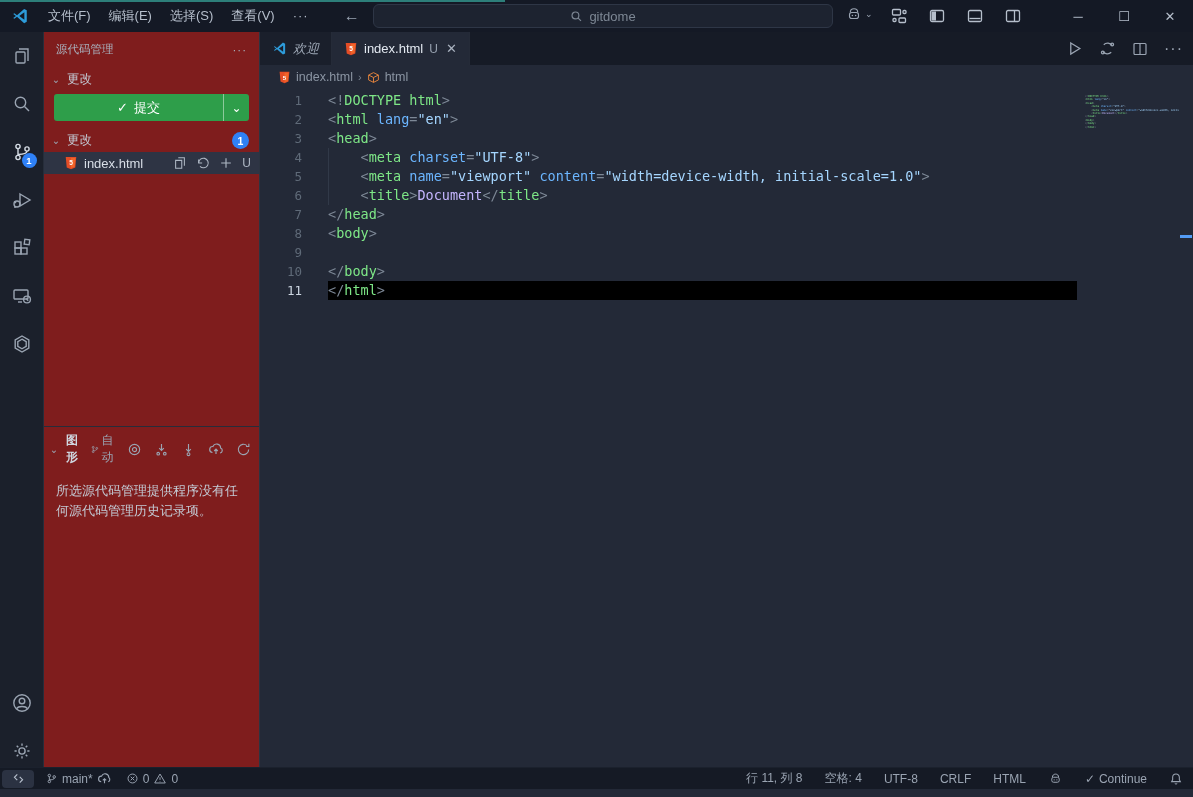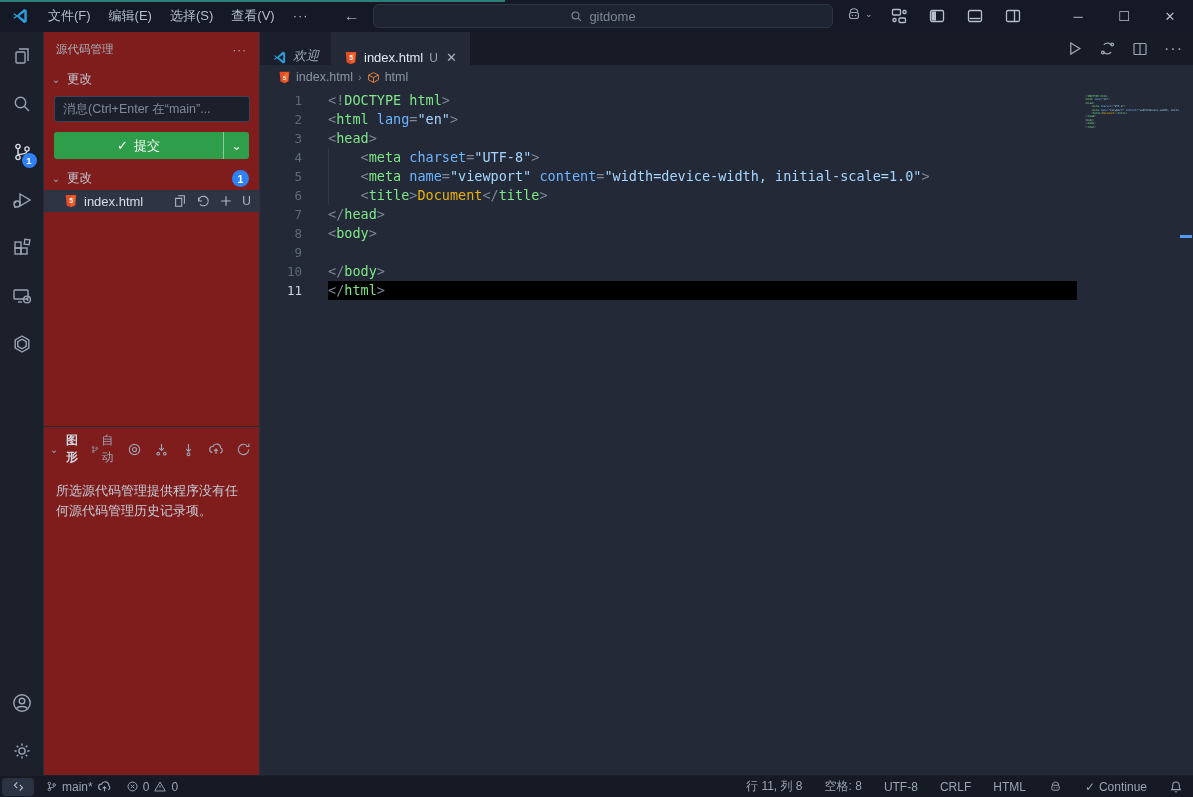--- a/index.html
+++ b/index.html
@@ -59,49 +59,49 @@
   .graph-section { position:absolute; top:394px; left:0; right:0; border-top:1px solid #262d3a; }
   .graph-head { display:flex; align-items:center; gap:6px; padding:5px 8px 5px 4px; font-size:12px; }
   .graph-head .glabel { font-weight:bold; color:#cfd6df; }
   .graph-head .auto { color:#9aa4b2; display:flex; align-items:center; gap:2px; }
   .graph-icons { display:flex; align-items:center; gap:12px; margin-left:2px; color:#9aa4b2; }
   .graph-msg { padding:10px 12px; font-size:13px; line-height:20px; color:#c3cad4; }
 
   
   .editor-col { flex:1; display:flex; flex-direction:column; background:#232937; position:relative; }
   .tabstrip { height:33px; background:#161b26; display:flex; position:relative; }
-  .tab { display:flex; align-items:flex-end; gap:6px; padding:0 12px; font-size:13px; border-right:1px solid #252b38; }
+  .tab { display:flex; align-items:center; gap:6px; padding:0 12px; font-size:13px; border-right:1px solid #252b38; }
   .tab.inactive { background:#1a1f2b; color:#9aa4b2; }
   .tab.inactive .tlabel { font-style:italic; }
   .tab.active { background:#232937; color:#e2e8f0; }
   .tab .mod { color:#97a1af; font-size:12px; }
   .tab .close { color:#aab3c0; font-size:13px; margin-left:2px; }
   .ed-actions { position:absolute; right:10px; top:0; height:33px; display:flex; align-items:center; gap:16px; color:#9aa4b2; }
   .breadcrumbs { height:24px; display:flex; align-items:center; gap:5px; padding-left:18px; font-size:12.5px; color:#8b95a3; }
   .bc-sep { font-size:11px; color:#78828f; }
 
   .code-area { flex:1; position:relative; font-family:"DejaVu Sans Mono","Liberation Mono",monospace; }
   .code-rows { position:absolute; top:2px; left:0; right:116px; }
   .code-line { display:flex; height:19px; line-height:19px; font-size:13.5px; }
   .code-line .gutter { width:68px; text-align:right; padding-right:26px; color:#5f6a78; font-size:12.5px; flex:none; }
   .code-line .ctext { flex:1; white-space:pre; position:relative; }
   .code-line.guided .ctext::before { content:''; position:absolute; left:0; top:0; bottom:0; border-left:1px solid #313948; }
   .code-line.active .ctext { background:#000000; }
   .code-line.active .gutter { color:#cdd6e2; }
   .tok-p { color:#7d8896; } .tok-t { color:#7ee787; } .tok-a { color:#6cb6ff; }
-  .tok-s { color:#a5d6ff; } .tok-x { color:#eab308; }
+  .tok-s { color:#a5d6ff; } .tok-x { color:#c4b5fd; }
 
   .minimap { position:absolute; top:0; right:14px; width:100px; height:100%; background:#232937; overflow:hidden; }
   .mini-code { padding:6px 0 0 6px; }
   .mini-line { white-space:pre; font-size:2.6px; line-height:3.4px; font-family:"DejaVu Sans Mono",monospace; }
   .overview-ruler { position:absolute; top:0; right:0; width:14px; height:100%; }
   .ov-marker { position:absolute; right:1px; top:146px; width:12px; height:3px; background:#539bf5; }
 
   
-  .statusbar { position:absolute; left:0; right:0; bottom:0; height:22px; background:#151a25;
+  .statusbar { position:absolute; left:0; right:0; bottom:8px; height:22px; background:#151a25;
     border-top:1px solid #20273390; display:flex; align-items:center; color:#9aa4b2; font-size:12px; }
   .st-remote { width:32px; height:18px; margin:0 4px 0 2px; background:#2b3242; border-radius:4px;
     display:flex; align-items:center; justify-content:center; }
   .st-item { display:flex; align-items:center; gap:4px; padding:0 7px; height:22px; }
   .st-right { margin-left:auto; display:flex; align-items:center;gap:8px; }
   svg { display:block; }
 </style>
 </head>
 <body>
 
@@ -236,21 +236,20 @@
 
   <div class="sidebar">
     <div class="sb-header">
       <span>源代码管理</span>
       <span class="more">···</span>
     </div>
     <div class="sb-section">
       <span class="chev">⌄</span>
       <span>更改</span>
     </div>
-    <input class="sb-input" placeholder="消息(Ctrl+Enter 在“main”..." style="">
     <div class="commit-row">
       <button class="commit-btn">
         <span>✓</span>
         <span>提交</span>
       </button>
       <span class="commit-dd">
         <span style="font-size:12px">⌄</span>
       </span>
     </div>
     <div class="tree-head">
@@ -465,21 +464,21 @@
       </svg>
     <span>0</span>
     <svg width="14" height="13" viewBox="0 0 16 16" fill="none" stroke="#9aa4b2" stroke-width="1.2">
         <path d="M8 2.5 14.5 13.5H1.5Z"></path>
         <path d="M8 6.5v3.2M8 11.6v.6"></path>
       </svg>
     <span>0</span>
   </span>
   <span class="st-right">
     <span class="st-item">行 11, 列 8</span>
-    <span class="st-item">空格: 8</span>
+    <span class="st-item">空格: 4</span>
     <span class="st-item">UTF-8</span>
     <span class="st-item">CRLF</span>
     <span class="st-item">HTML</span>
     <span class="st-item">
       <svg width="15" height="15" viewBox="0 0 24 24" fill="none" stroke="#9aa4b2" stroke-width="1.6">
           <path d="M7 10c0-3 2-5 5-5s5 2 5 5"></path>
           <rect x="6" y="10" width="12" height="8" rx="3"></rect>
           <circle cx="9.8" cy="14" r="1" fill="#9aa4b2" stroke="none"></circle>
           <circle cx="14.2" cy="14" r="1" fill="#9aa4b2" stroke="none"></circle>
         </svg>

